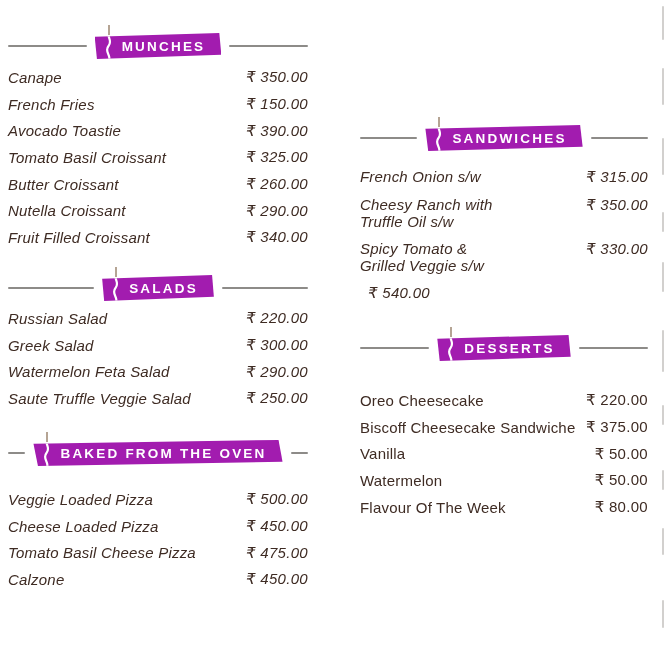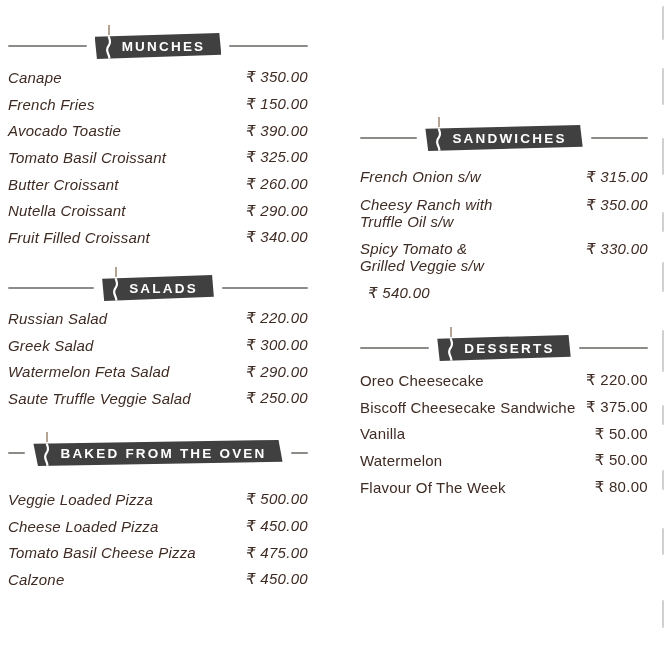--- a/index.html
+++ b/index.html
@@ -14,21 +14,21 @@
   .section{position:absolute;}
   .sec-header{display:flex;align-items:center;gap:8px;margin-top:9px;height:26px;}
   .rule{flex:1;height:2px;background:#8d8b88;border-radius:1px;}
   .ribbon-wrap{position:relative;flex:0 0 auto;}
   .stem{position:absolute;left:13px;top:-8px;width:2px;height:10px;background:#b5a494;}
   .ribbon{
     position:relative;
     display:flex;align-items:center;
     height:26px;
     padding:0 16px 0 27px;
-    background:#404040;
+    background:#a21caf;
     clip-path:polygon(0 14%, 98.4% 0, 100% 84%, 1.8% 100%);
   }
   .squiggle{position:absolute;left:8px;top:-2px;}
   .sec-title{
     font-weight:700;font-size:13.5px;letter-spacing:2.2px;
     color:#ffffff;white-space:nowrap;font-style:normal;
   }
   .menu-list{display:flex;flex-direction:column;}
   .row{
     display:flex;justify-content:space-between;align-items:center;
@@ -218,21 +218,21 @@
         <div class="stem"></div>
         <div class="ribbon">
           <svg class="squiggle" width="12" height="30" viewBox="0 0 12 30">
             <path d="M7 0 C2 5 10.5 9 5.5 15 C0.5 21 9.5 25 5.5 30" fill="none" stroke="#ffffff" stroke-width="2.2" stroke-linecap="round"></path>
           </svg>
           <span class="sec-title">DESSERTS</span>
         </div>
       </div>
       <div class="rule"></div>
     </div>
-    <div class="menu-list" style="margin-top: 6px;">
+    <div class="menu-list" style="margin-top: 26px;">
   <div class="row">
     <span class="iname">Oreo Cheesecake</span>
     <span class="iprice">₹ 220.00</span>
   </div>
 
   <div class="row">
     <span class="iname">Biscoff Cheesecake Sandwiche</span>
     <span class="iprice">₹ 375.00</span>
   </div>
 

